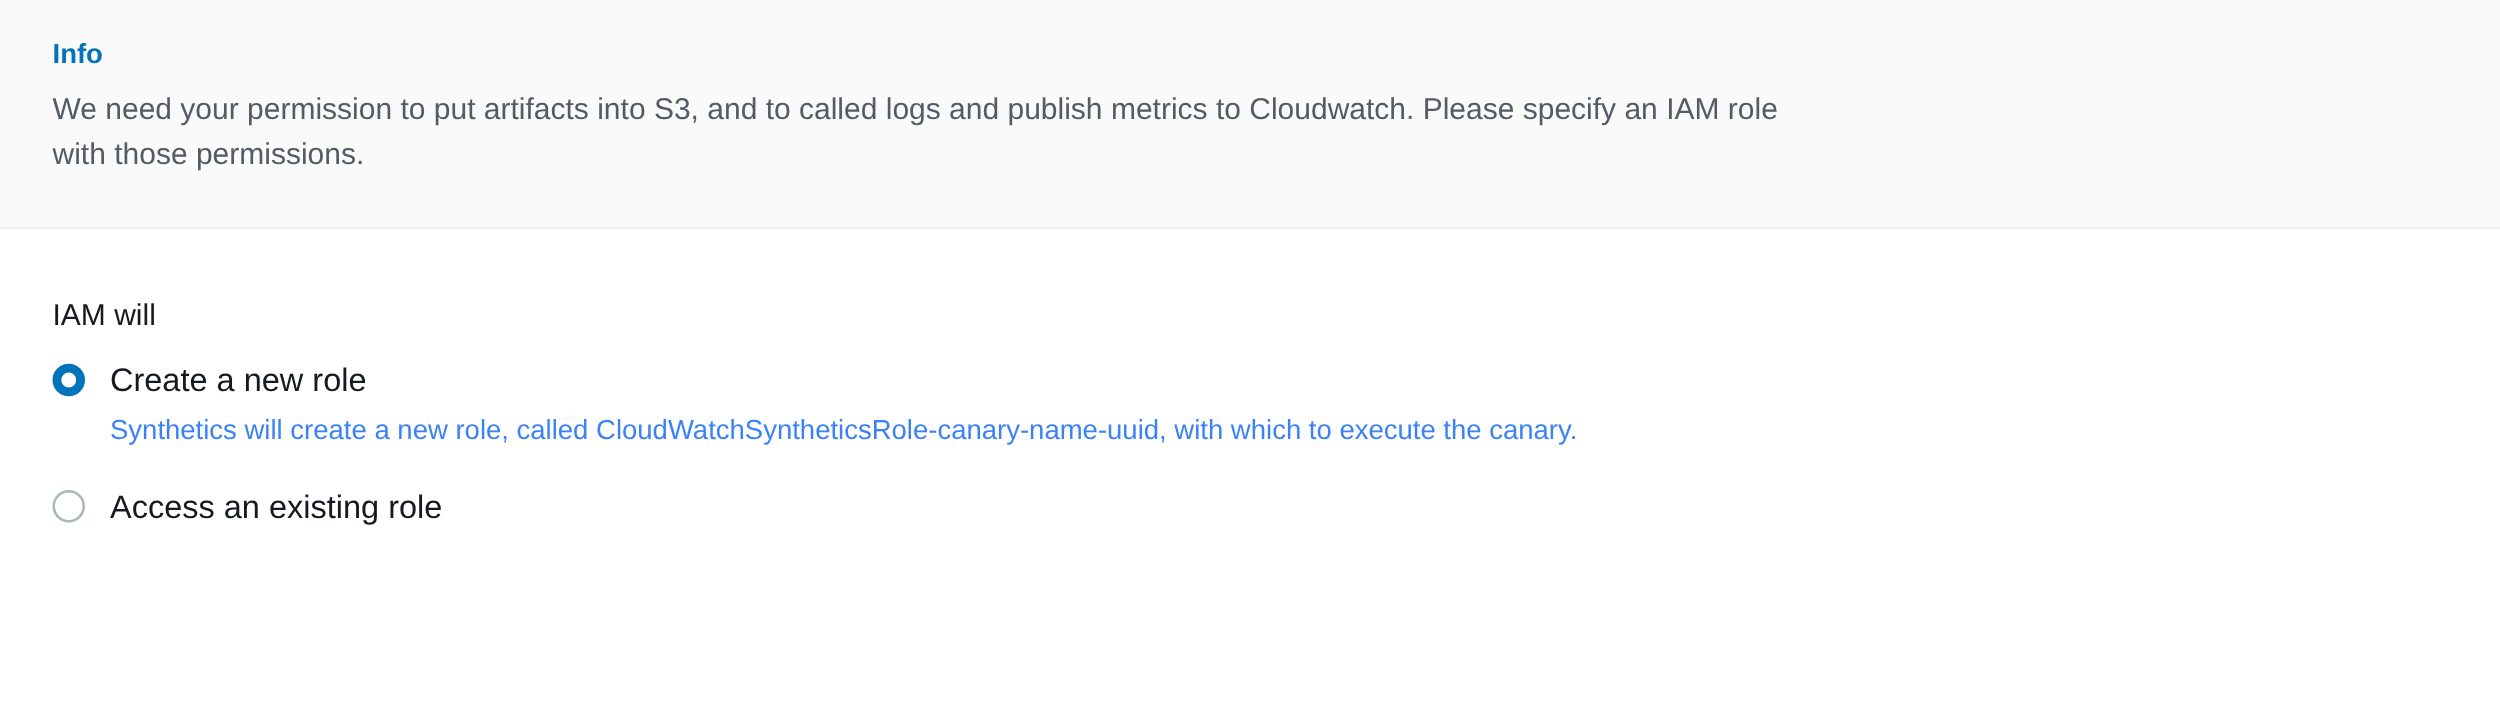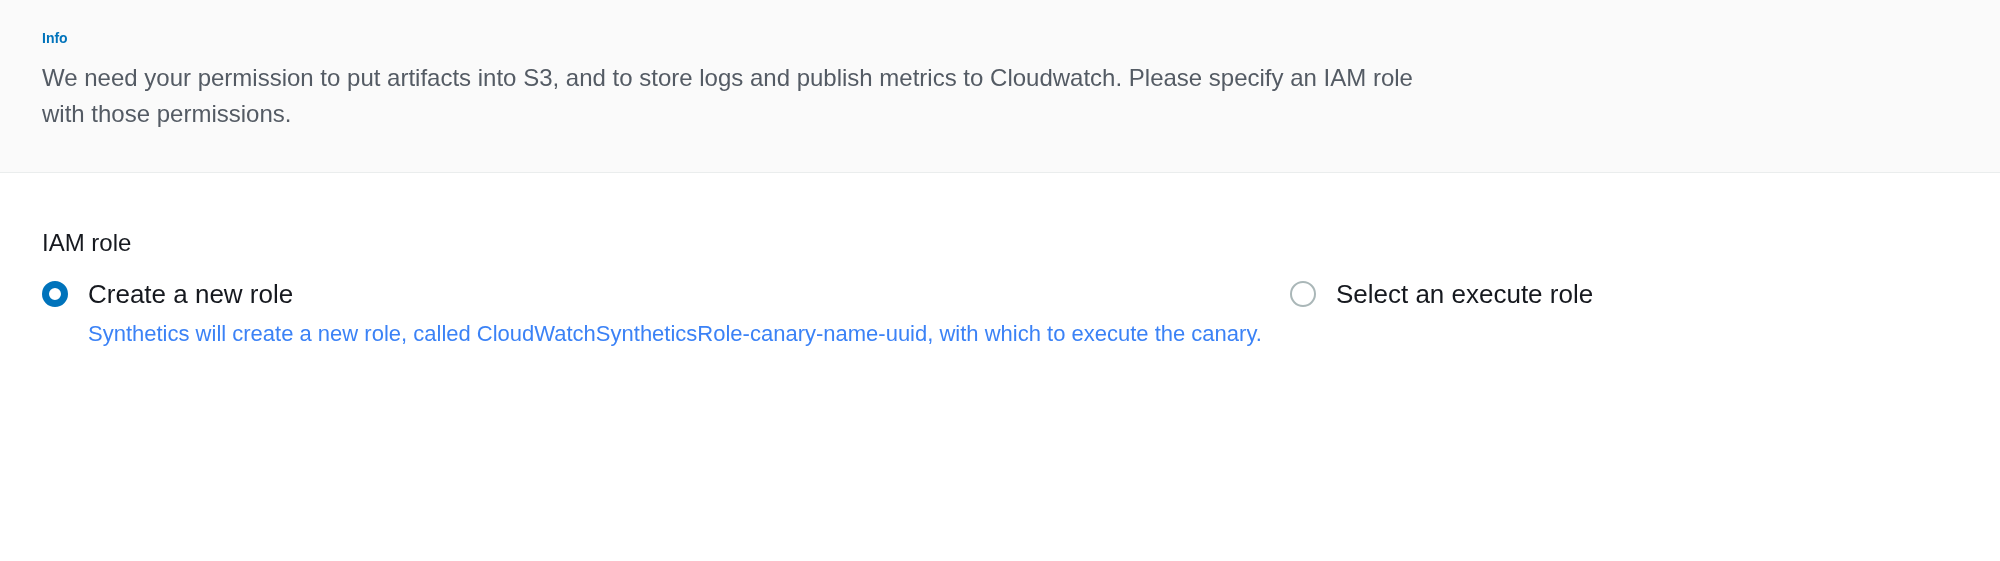--- a/index.html
+++ b/index.html
@@ -24,42 +24,42 @@
       gap: 12px;
       margin-bottom: 14px;
     }
     .panel-title {
       font-size: 36px;
       font-weight: 700;
       color: #16191f;
       letter-spacing: -0.3px;
     }
     .info-link {
-      font-size: 14px;
+      font-size: 22px;
       font-weight: 700;
       color: #0073bb;
       cursor: pointer;
     }
     .panel-description {
       font-size: 24px;
       line-height: 1.5;
       color: #545b64;
       max-width: 1420px;
     }
     .panel-body {
       padding: 56px 42px 30px 42px;
     }
     .field-label {
       font-size: 24px;
       color: #16191f;
       margin-bottom: 20px;
     }
     .radio-group {
       display: flex;
-      flex-direction: row;
+      flex-direction: column;
       gap: 28px;
     }
     .radio-option {
       display: flex;
       align-items: flex-start;
       gap: 20px;
       cursor: pointer;
     }
     .radio-circle {
       width: 26px;
@@ -91,37 +91,37 @@
       line-height: 1.45;
     }
   </style>
 </head>
 <body>
 
 <div class="panel-header">
   <div class="panel-title-row">
     <span class="info-link">Info</span>
   </div>
-  <p class="panel-description">We need your permission to put artifacts into S3, and to store logs and publish metrics to Cloudwatch. Please specify an IAM role with those permissions.</p>
+  <p class="panel-description">We need your permission to put artifacts into S3, and to called logs and publish metrics to Cloudwatch. Please specify an IAM role with those permissions.</p>
 </div>
 
 <div class="panel-body">
-  <div class="field-label">IAM role</div>
+  <div class="field-label">IAM will</div>
 
   <div class="radio-group">
 
     <label class="radio-option">
       <span class="radio-circle selected"></span>
       <span class="radio-content">
         <span class="radio-label">Create a new role</span>
         <span class="radio-description">Synthetics will create a new role, called CloudWatchSyntheticsRole-canary-name-uuid, with which to execute the canary.</span>
       </span>
     </label>
 
     <label class="radio-option">
       <span class="radio-circle"></span>
       <span class="radio-content">
-        <span class="radio-label">Select an execute role</span>
+        <span class="radio-label">Access an existing role</span>
       </span>
     </label>
 
   </div>
 </div>
 
 </body></html>

